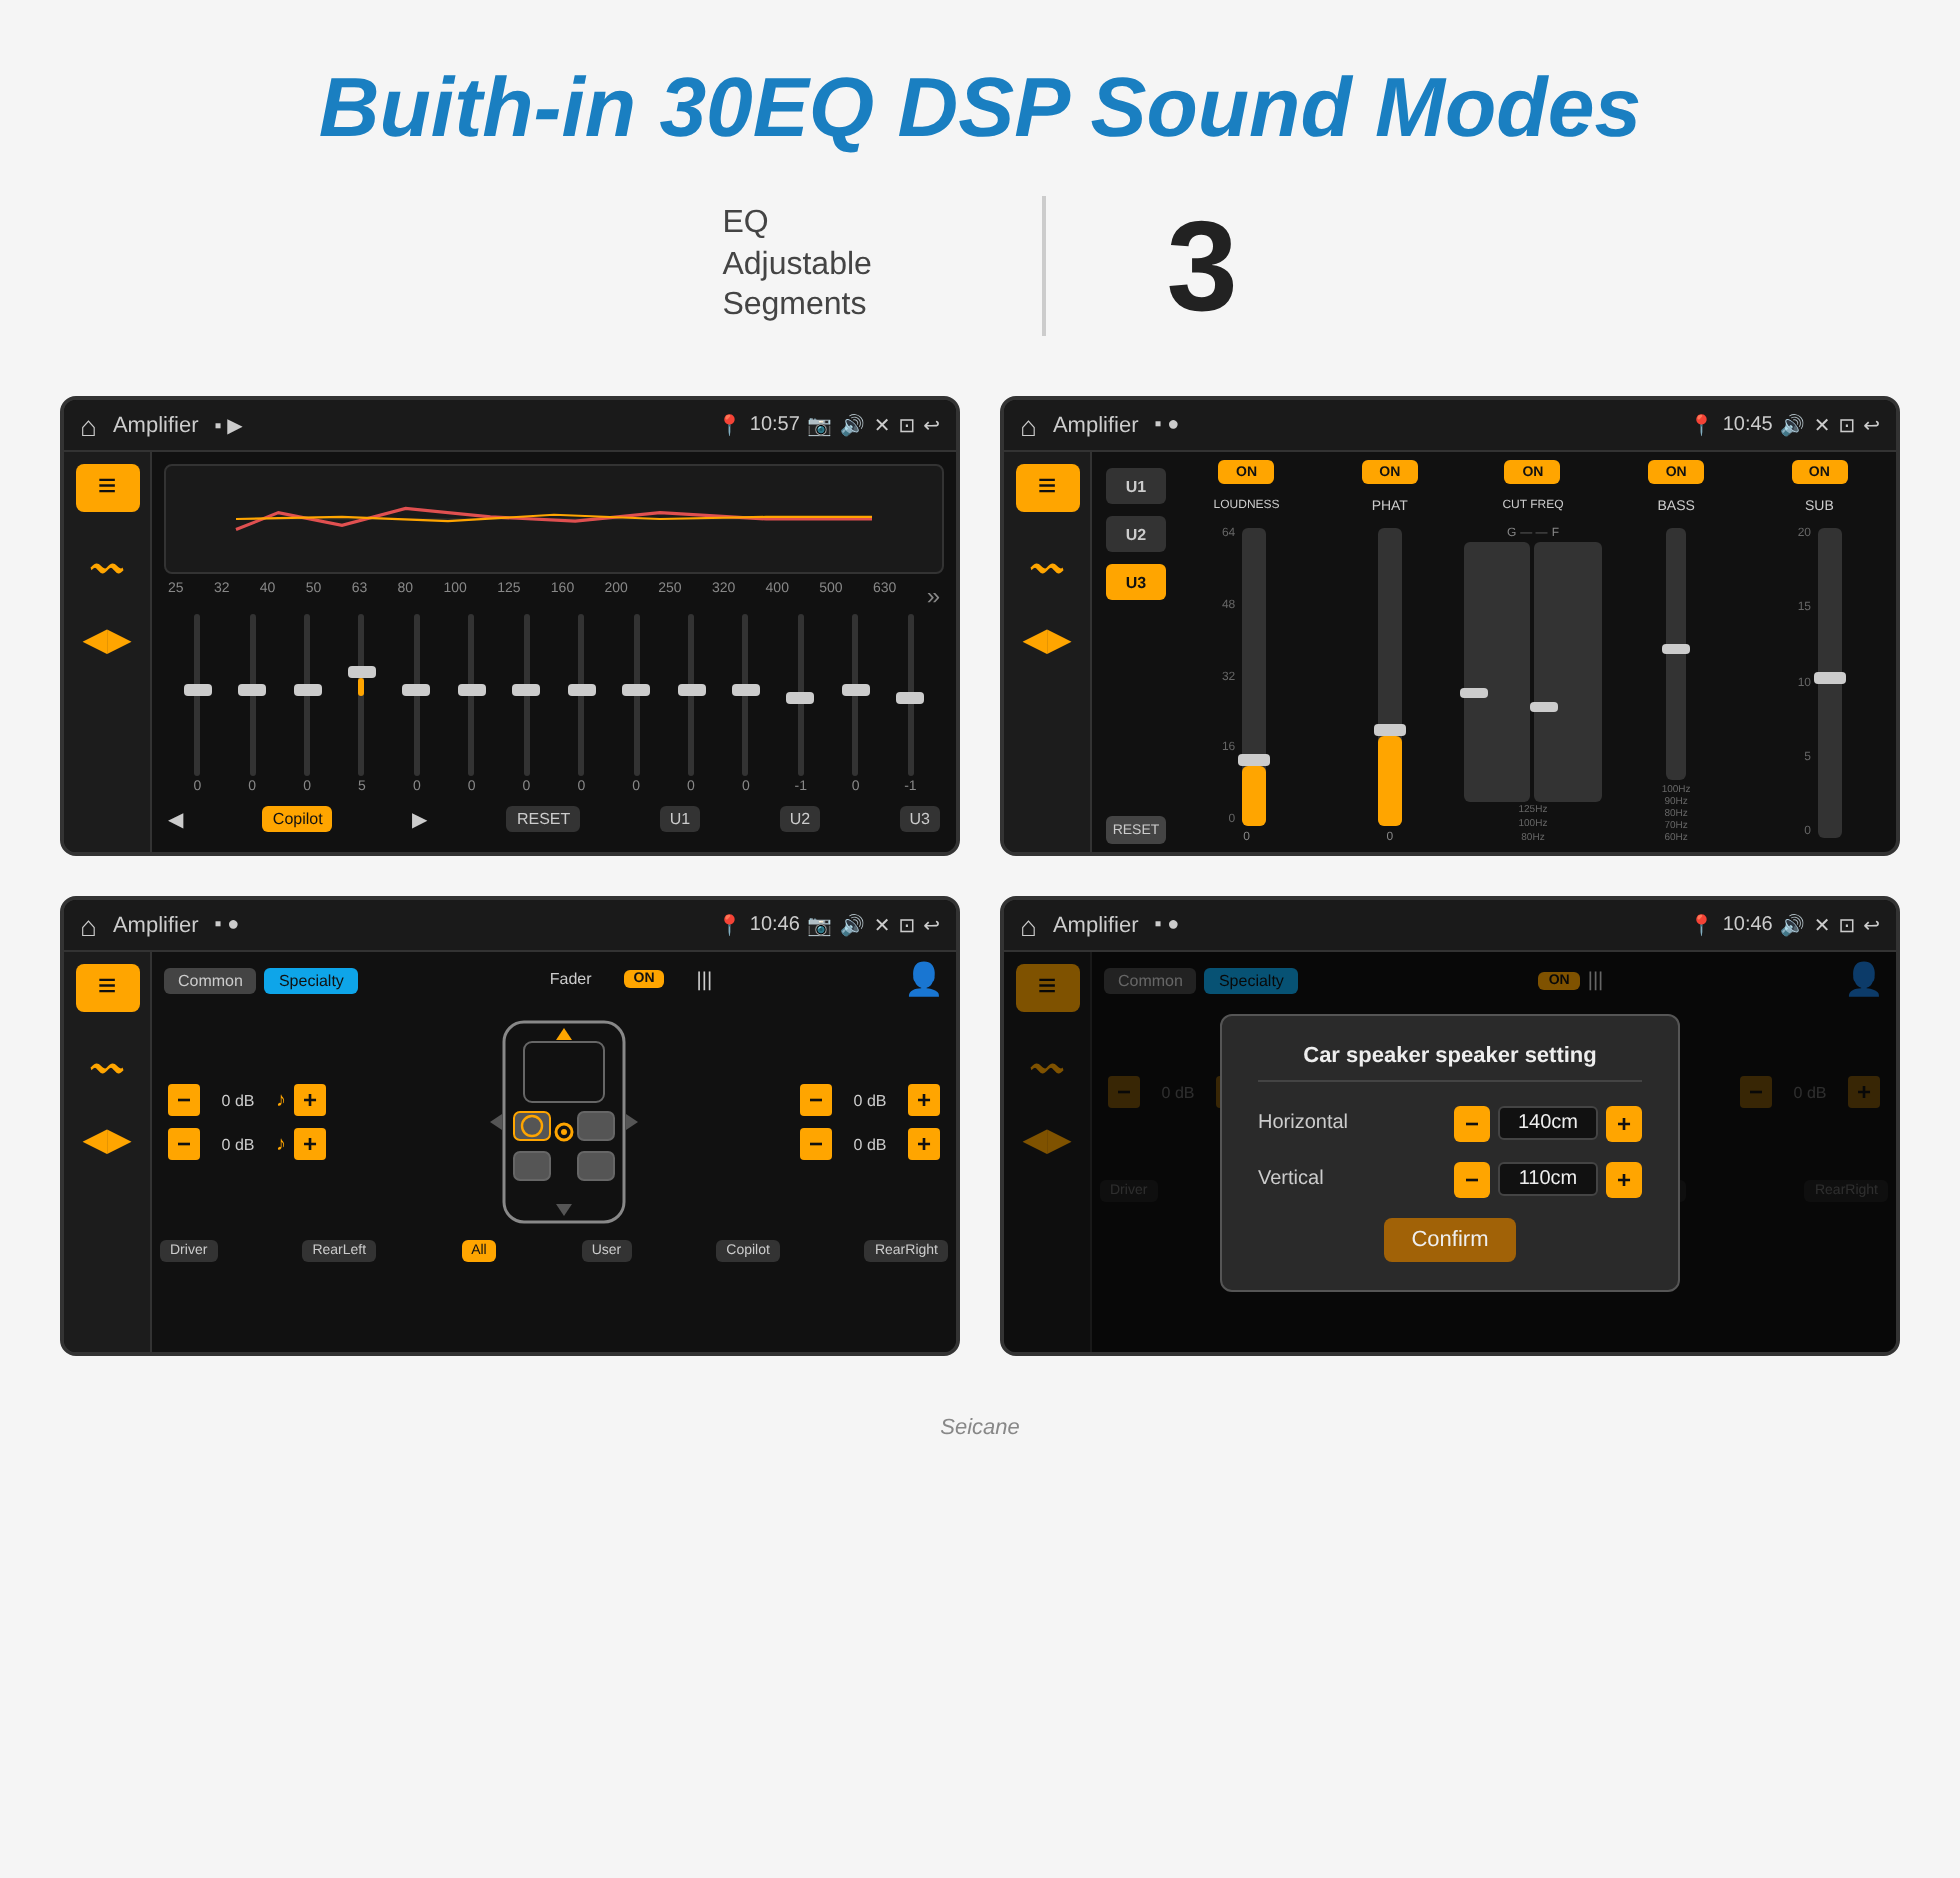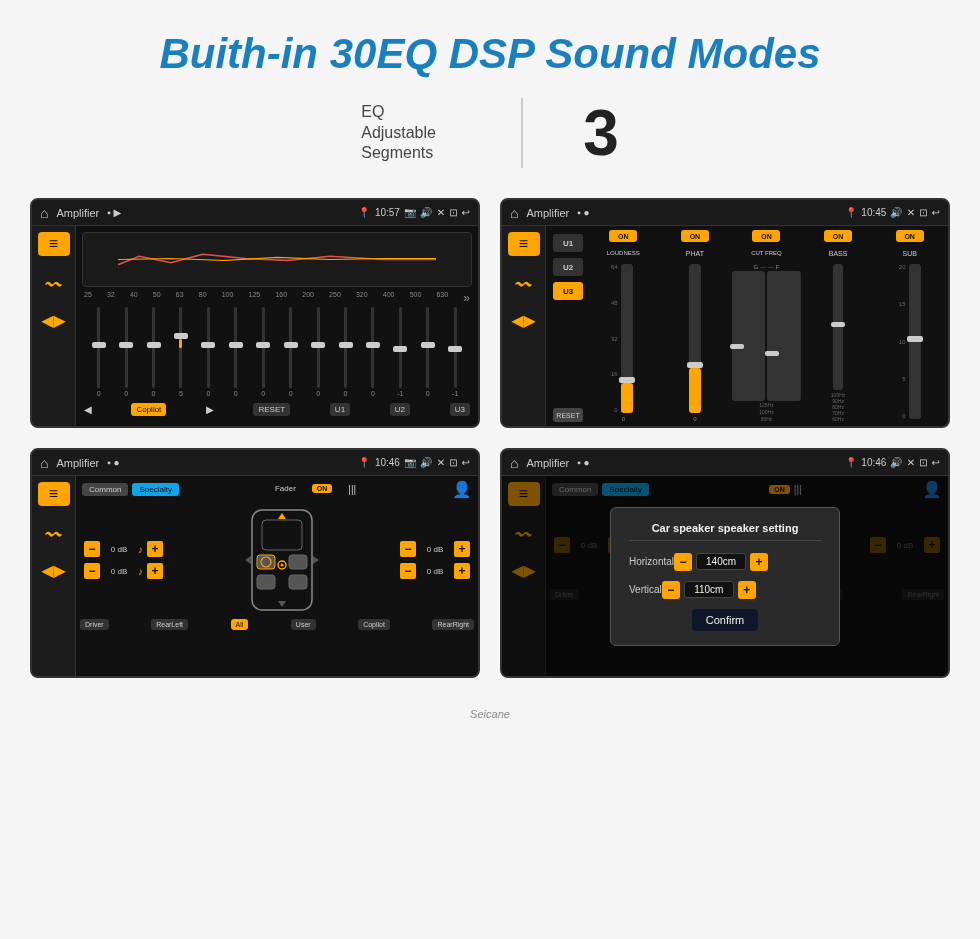--- a/index.html
+++ b/index.html
@@ -297,21 +297,21 @@
       font-size: 11px;
       font-weight: bold;
       text-align: center;
       margin-bottom: 12px;
       border-bottom: 1px solid #444;
       padding-bottom: 6px;
     }
     .dialog-row {
       display: flex;
       align-items: center;
-      justify-content: flex-start;
+      justify-content: space-between;
       margin-bottom: 10px;
     }
     .dialog-label { color: #ccc; font-size: 10px; }
     .dialog-input-group {
       display: flex;
       align-items: center;
       gap: 4px;
     }
     .dialog-minus, .dialog-plus {
       background: #ffa500;
@@ -331,21 +331,21 @@
       background: #111;
       color: #eee;
       font-size: 10px;
       padding: 2px 6px;
       border-radius: 3px;
       min-width: 50px;
       text-align: center;
       border: 1px solid #444;
     }
     .dialog-confirm {
-      background: #0f172a;
+      background: #a16207;
       color: #eee;
       border: none;
       border-radius: 4px;
       font-size: 11px;
       padding: 5px 14px;
       cursor: pointer;
       display: block;
       margin: 10px auto 0 auto;
     }
 

